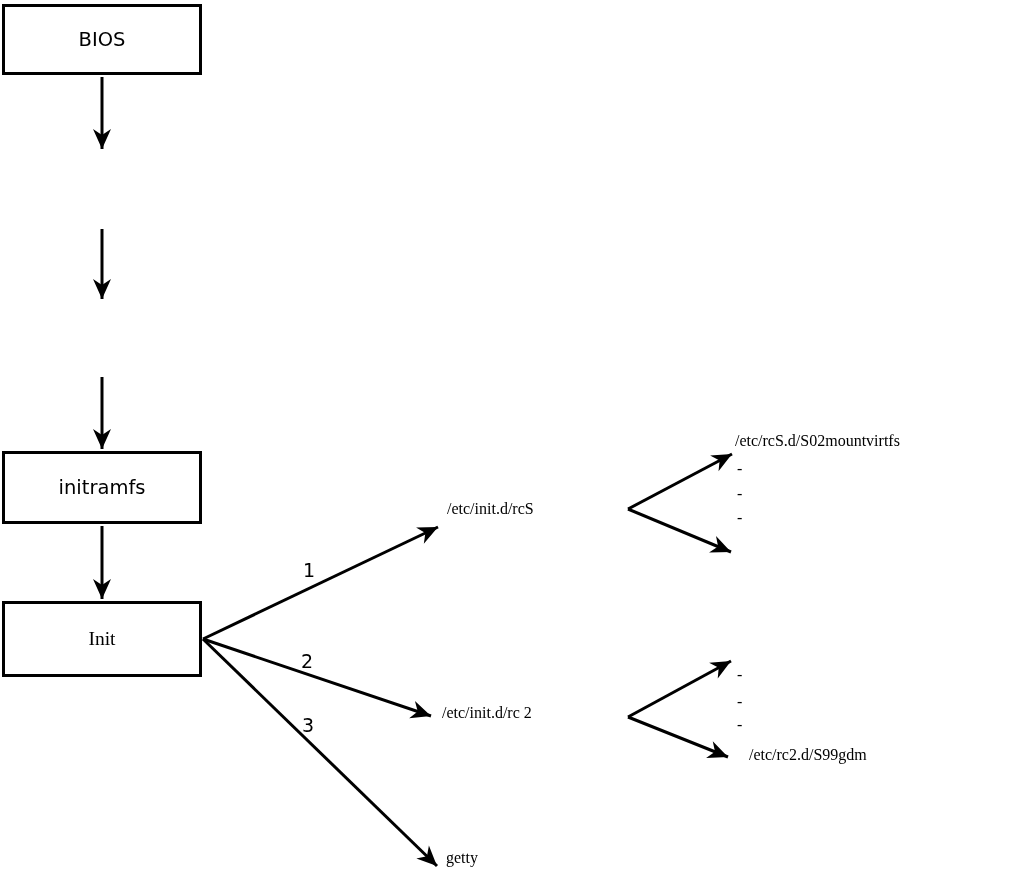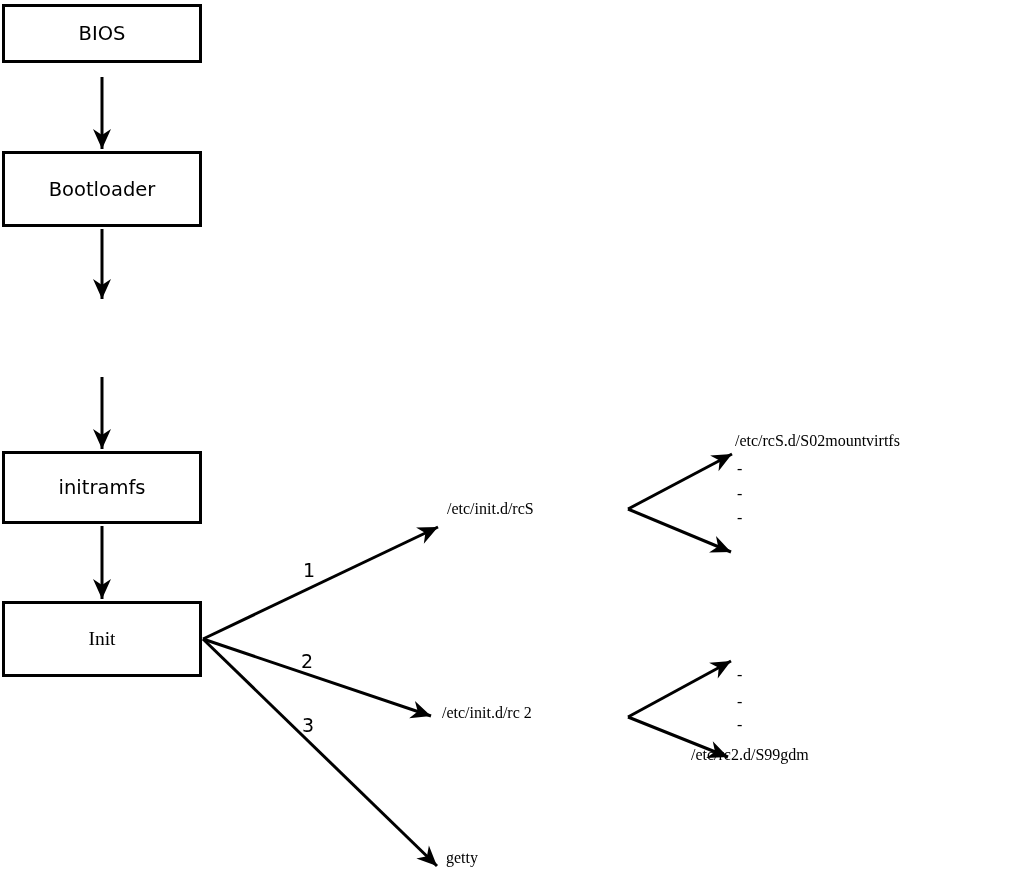--- a/index.html
+++ b/index.html
@@ -27,21 +27,21 @@
     left: 2px;
     width: 200px;
     box-sizing: border-box;
     border: 3px solid #000000;
     background: #ffffff;
     display: flex;
     align-items: center;
     justify-content: center;
     font-size: 19.5px;
   }
-  .b-bios       { top: 4px;   height: 59px; }
+  .b-bios       { top: 4px;   height: 71px; }
   .b-bootloader { top: 151px; height: 76px; }
   .b-kernel     { top: 301px; height: 74px; }
   .b-initramfs  { top: 451px; height: 73px; text-align: center; }
   .b-init       { top: 601px; height: 76px; font-family: Liberation Serif, serif; }
   .lbl {
     position: absolute;
     white-space: pre;
     line-height: 1;
     font-size: 19.5px;
   }
@@ -50,21 +50,21 @@
     font-size: 16px;
   }
   .num { font-size: 19px; }
   .note { left: 359px; top: 102px; }
   .p-rcs    { left: 447px; top: 501px; }
   .p-rc2    { left: 442px; top: 705px; }
   .p-getty  { left: 446px; top: 850px; }
   .p-s02    { left: 735px; top: 433px; }
   .p-s75    { left: 735px; top: 538px; }
   .p-s10    { left: 735px; top: 642px; }
-  .p-s99    { left: 691px; top: 747px; }
+  .p-s99    { left: 749px; top: 747px; }
   .p-d1a { left: 737px; top: 461px; }
   .p-d1b { left: 737px; top: 486px; }
   .p-d1c { left: 737px; top: 510px; }
   .p-d2a { left: 737px; top: 667px; }
   .p-d2b { left: 737px; top: 694px; }
   .p-d2c { left: 737px; top: 717px; }
   .p-n1 { left: 303px; top: 561px; }
   .p-n2 { left: 301px; top: 652px; }
   .p-n3 { left: 302px; top: 716px; }
 </style>
@@ -88,23 +88,20 @@
     <line x1="203" y1="639" x2="437" y2="866" marker-end="url(#ah)"></line>
     <line x1="628" y1="509" x2="732" y2="454" marker-end="url(#ah)"></line>
     <line x1="628" y1="509" x2="731" y2="552" marker-end="url(#ah)"></line>
     <line x1="628" y1="717" x2="731" y2="661" marker-end="url(#ah)"></line>
     <line x1="628" y1="717" x2="728" y2="757" marker-end="url(#ah)"></line>
   </svg>
 
   <div class="box b-bios">
     <span>BIOS</span>
   </div>
-  <div class="box b-bootloader">
-    <span>Bootloader</span>
-  </div>
   <div class="box b-initramfs">
     <span>initramfs</span>
   </div>
   <div class="box b-init">
     <span>Init</span>
   </div>
 
 
   <div class="lbl num p-n1">1</div>
   <div class="lbl num p-n2">2</div>

